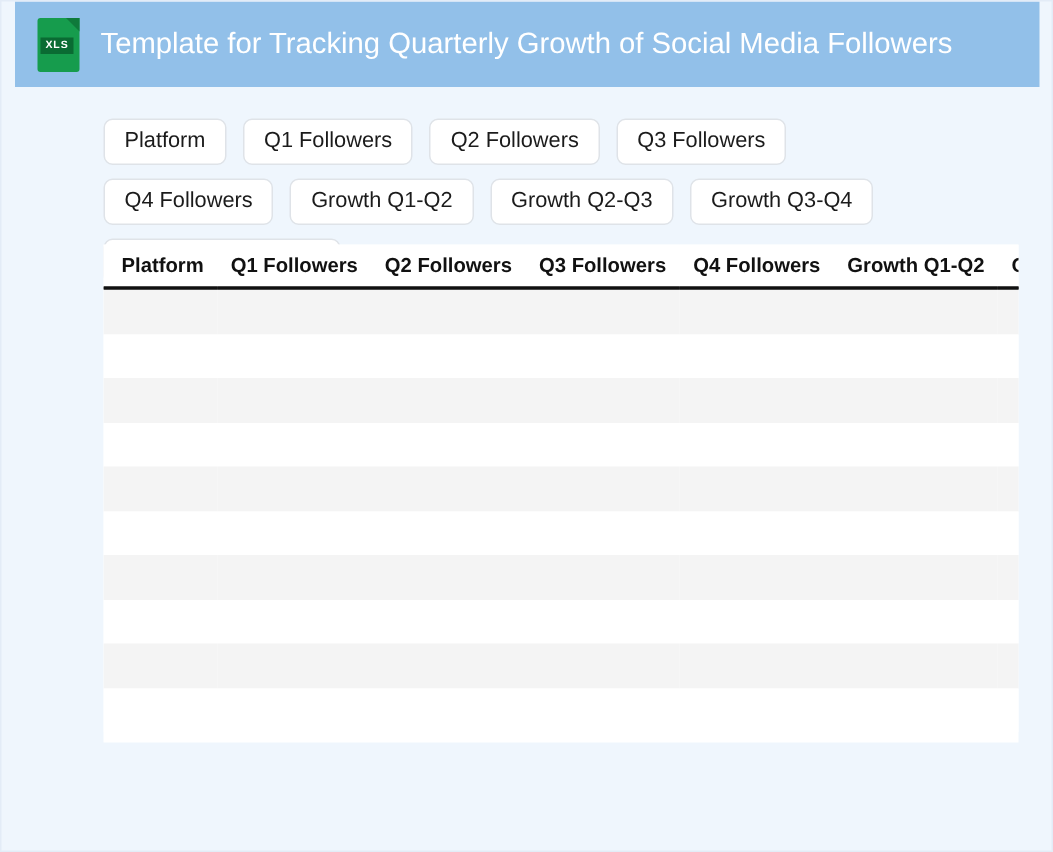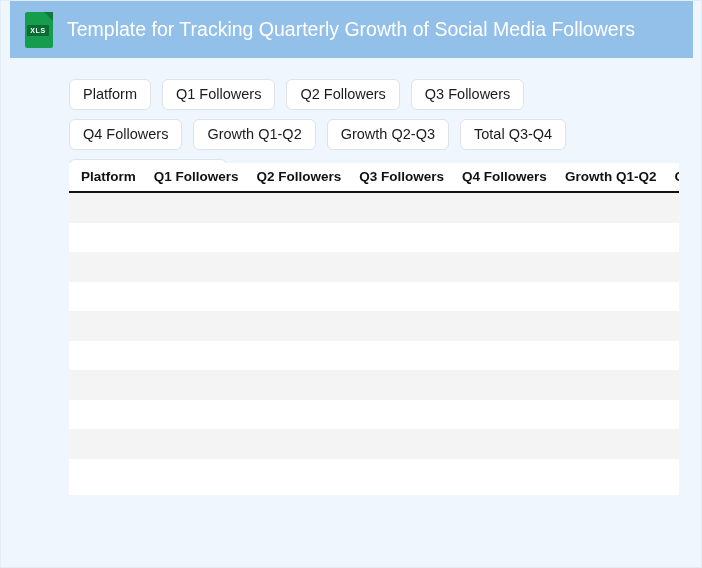--- a/index.html
+++ b/index.html
@@ -175,21 +175,21 @@
   </div>
 
   <div class="pills">
       <div class="pill">Platform</div>
       <div class="pill">Q1 Followers</div>
       <div class="pill">Q2 Followers</div>
       <div class="pill">Q3 Followers</div>
       <div class="pill">Q4 Followers</div>
       <div class="pill">Growth Q1-Q2</div>
       <div class="pill">Growth Q2-Q3</div>
-      <div class="pill">Total Q3-Q4</div>
+      <div class="pill">Growth Q3-Q4</div>
       <div class="pill">Total Annual Growth</div>
     </div>
 
   <div class="table-wrap">
     <table class="grid">
       <thead>
         <tr>
             <th>Platform</th>
             <th>Q1 Followers</th>
             <th>Q2 Followers</th>

